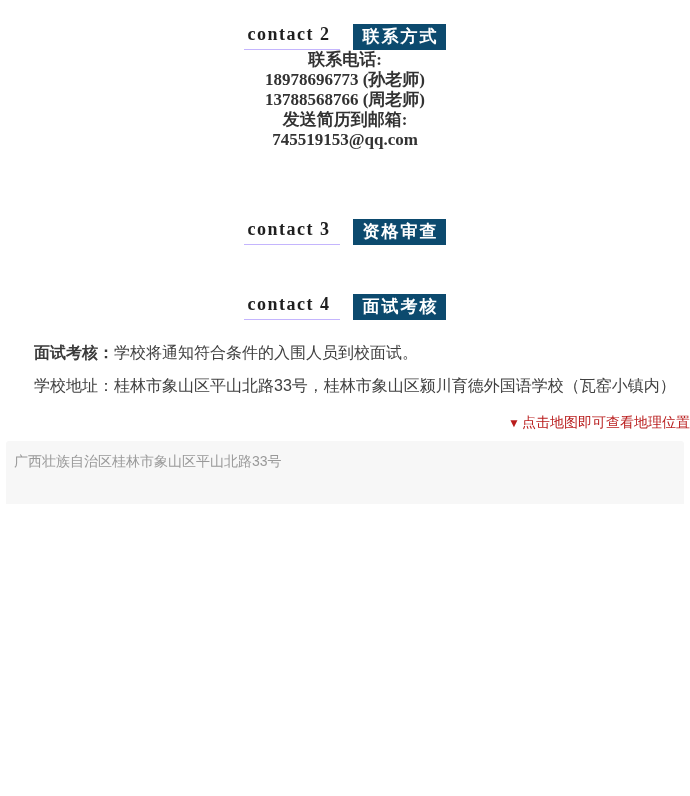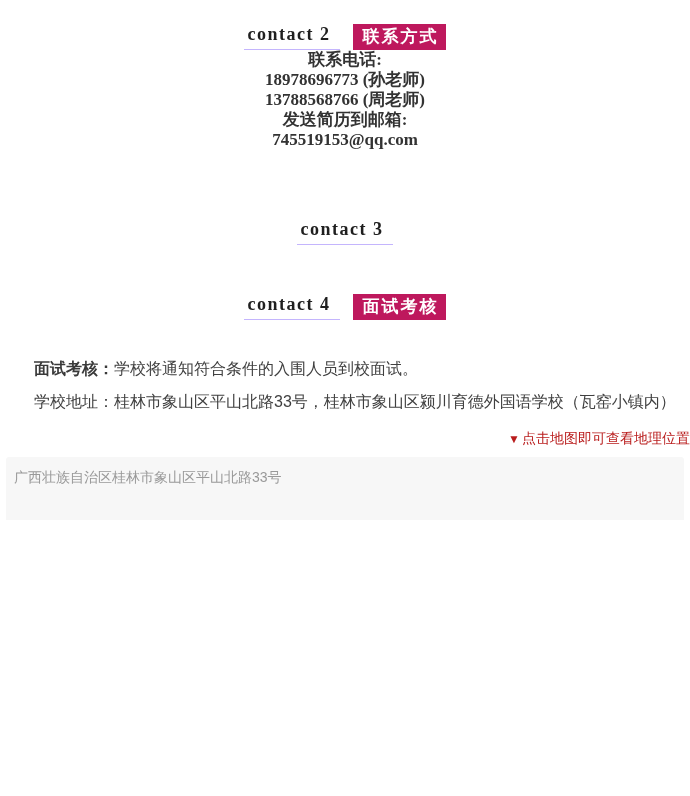--- a/index.html
+++ b/index.html
@@ -24,21 +24,21 @@
     font-family: "Liberation Serif", "DejaVu Serif", serif;
     font-weight: bold;
     font-size: 18px;
     color: #1f1f1f;
     letter-spacing: 1.5px;
     border-bottom: 1px solid #c4b5fd;
     padding: 0 10px 5px 4px;
     line-height: 20px;
   }
   .sh-badge {
-    background: #be185d;
+    background: #0c4a6e;
     color: #ffffff;
     font-weight: bold;
     font-size: 17px;
     letter-spacing: 2px;
     line-height: 17px;
     padding: 4px 8px 5px 9px;
     margin-left: 13px;
   }
   .hdr-1 { margin-top: 24px; }
   .hdr-2 { margin-top: 69px; }
@@ -72,21 +72,21 @@
   .body-para .lead { font-weight: bold; color: #3a3a3a; }
 
   .c4-para {
     font-size: 16px;
     color: #404040;
     line-height: 33px;
     text-indent: 2em;
     margin: 0;
     padding: 0 2px;
   }
-  .c4-para.first { margin-top: 32px; }
+  .c4-para.first { margin-top: 16px; }
   .c4-para .lead { font-weight: bold; color: #3a3a3a; }
 
   
   .map-hint {
     margin-top: 10px;
     text-align: right;
     font-size: 14px;
     color: #b91c1c;
     line-height: 20px;
   }
@@ -128,20 +128,21 @@
   <div class="centered">
     <p class="c-line-1">联系电话:</p>
     <p class="c-line-2">18978696773 (孙老师)</p>
     <p class="c-line-3">13788568766 (周老师)</p>
     <p class="c-line-4">发送简历到邮箱:</p>
     <p class="c-line-5">745519153@qq.com</p>
   </div>
 
   <div class="section-header hdr-2">
     <span class="sh-title">contact 3</span>
+    <span class="sh-badge">资格审查</span>
   </div>
 
 
   <div class="section-header hdr-3">
     <span class="sh-title">contact 4</span>
     <span class="sh-badge">面试考核</span>
   </div>
 
   <p class="c4-para first"><span class="lead">面试考核：</span><span>学校将通知符合条件的入围人员到校面试。</span></p>
   <p class="c4-para">学校地址：桂林市象山区平山北路33号，桂林市象山区颍川育德外国语学校（瓦窑小镇内）</p>

